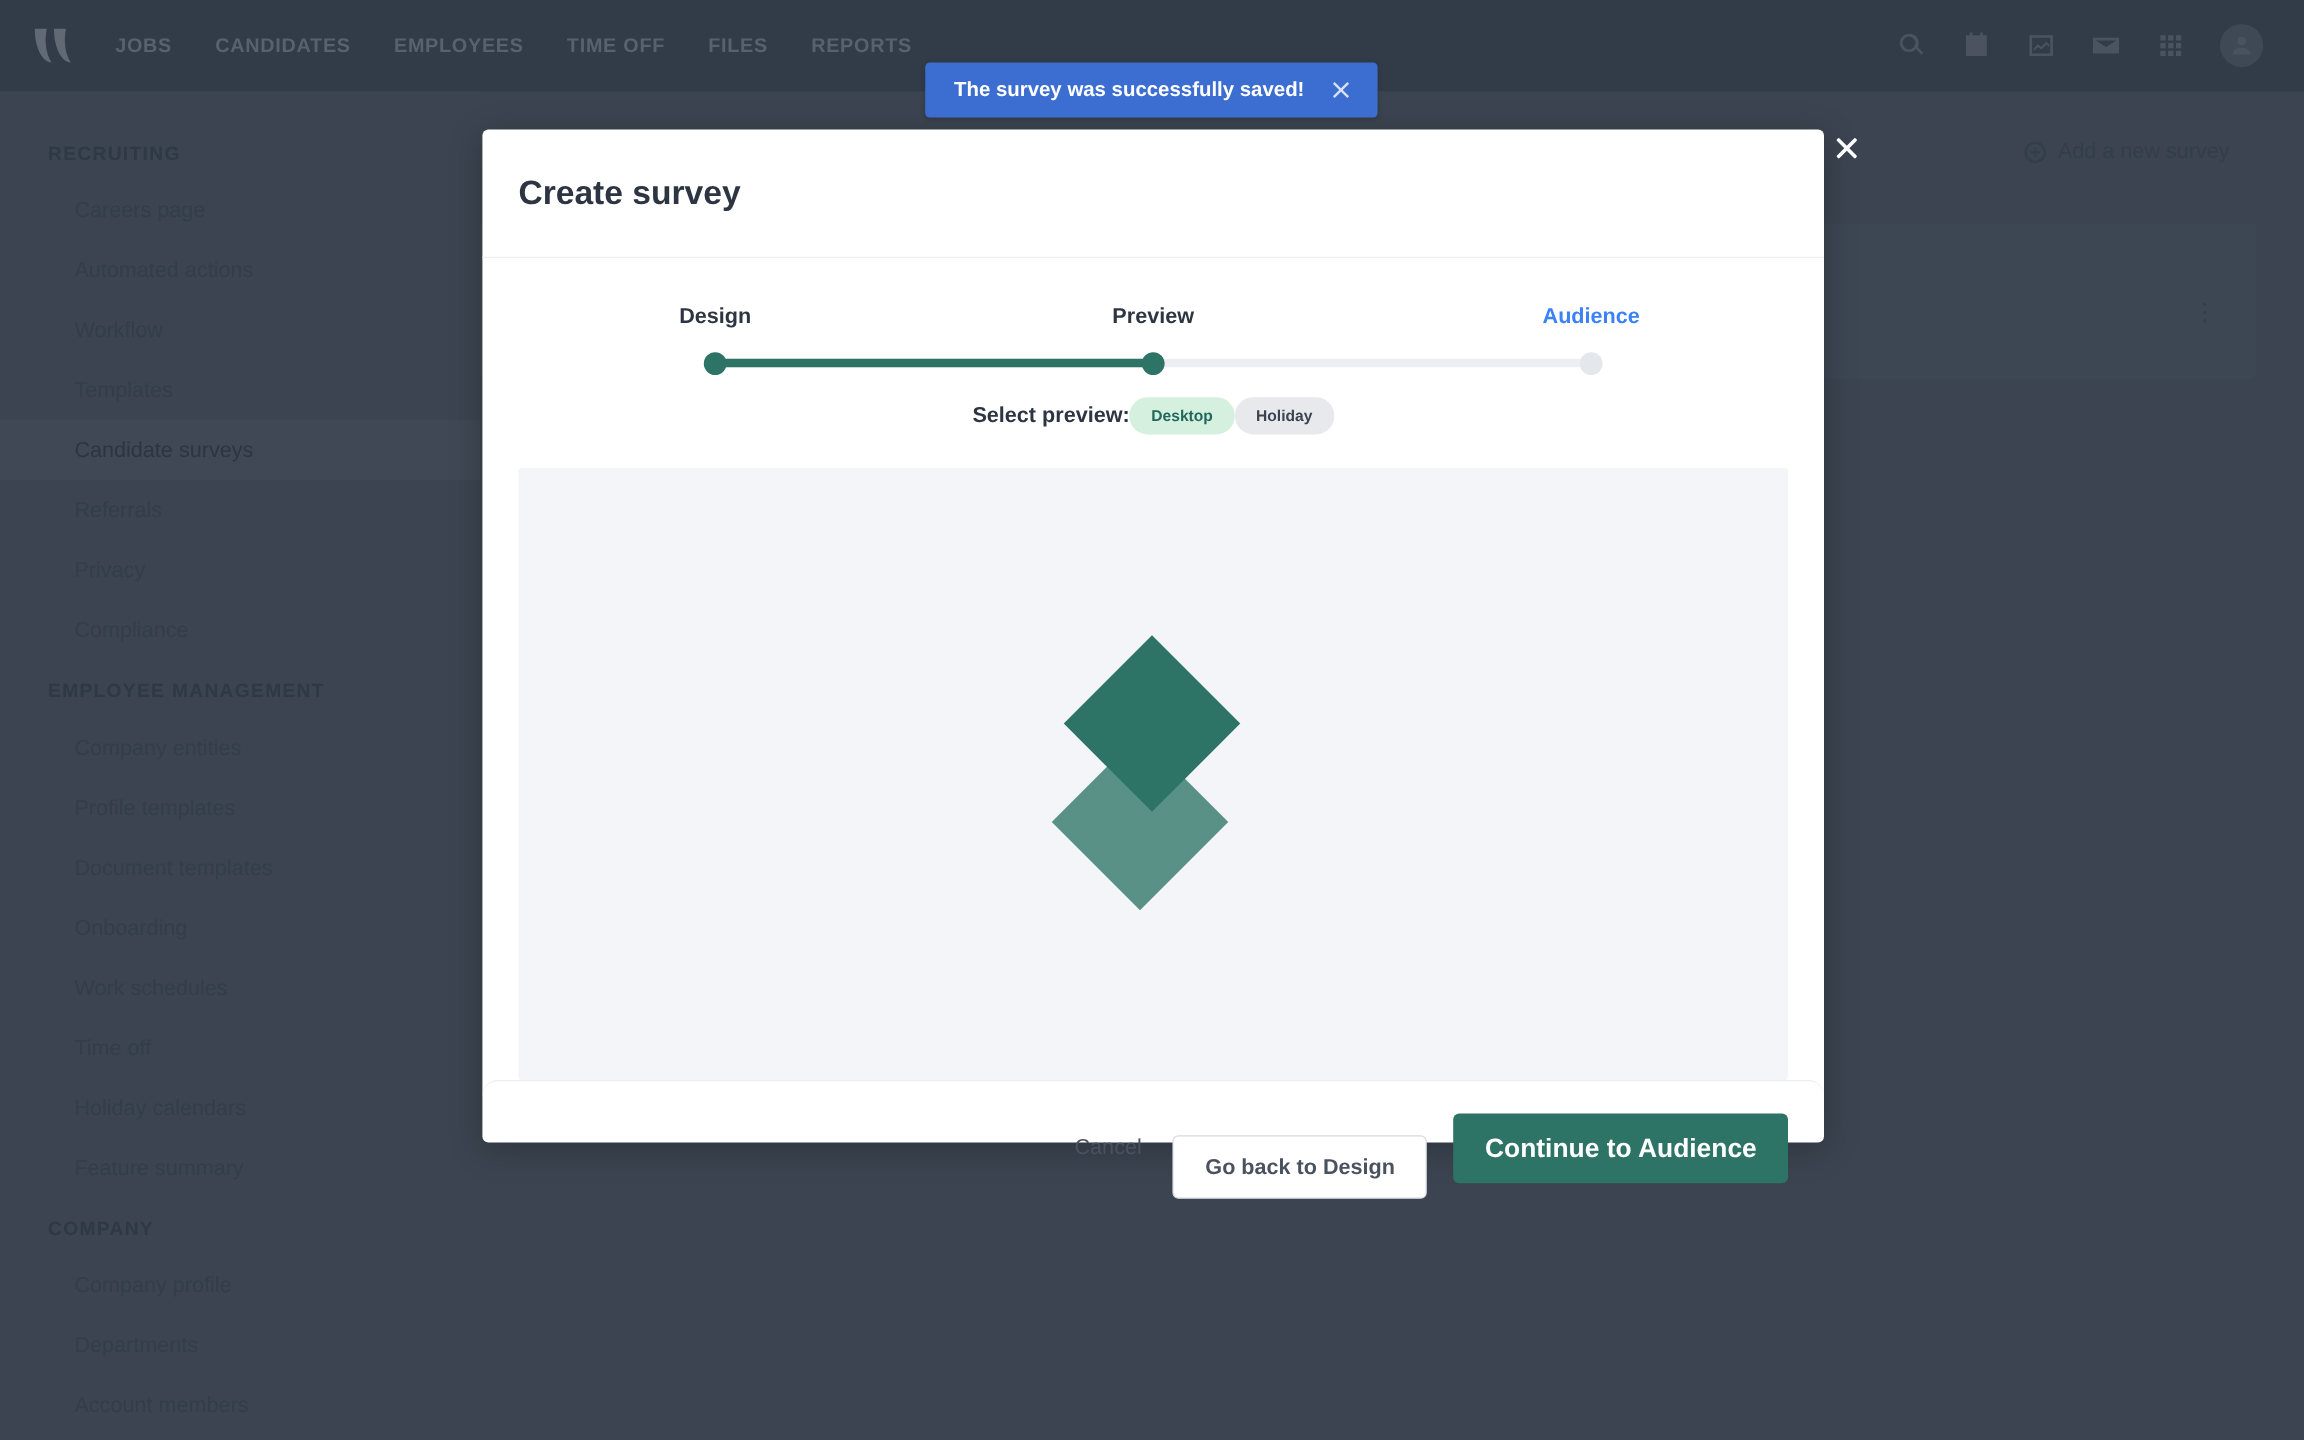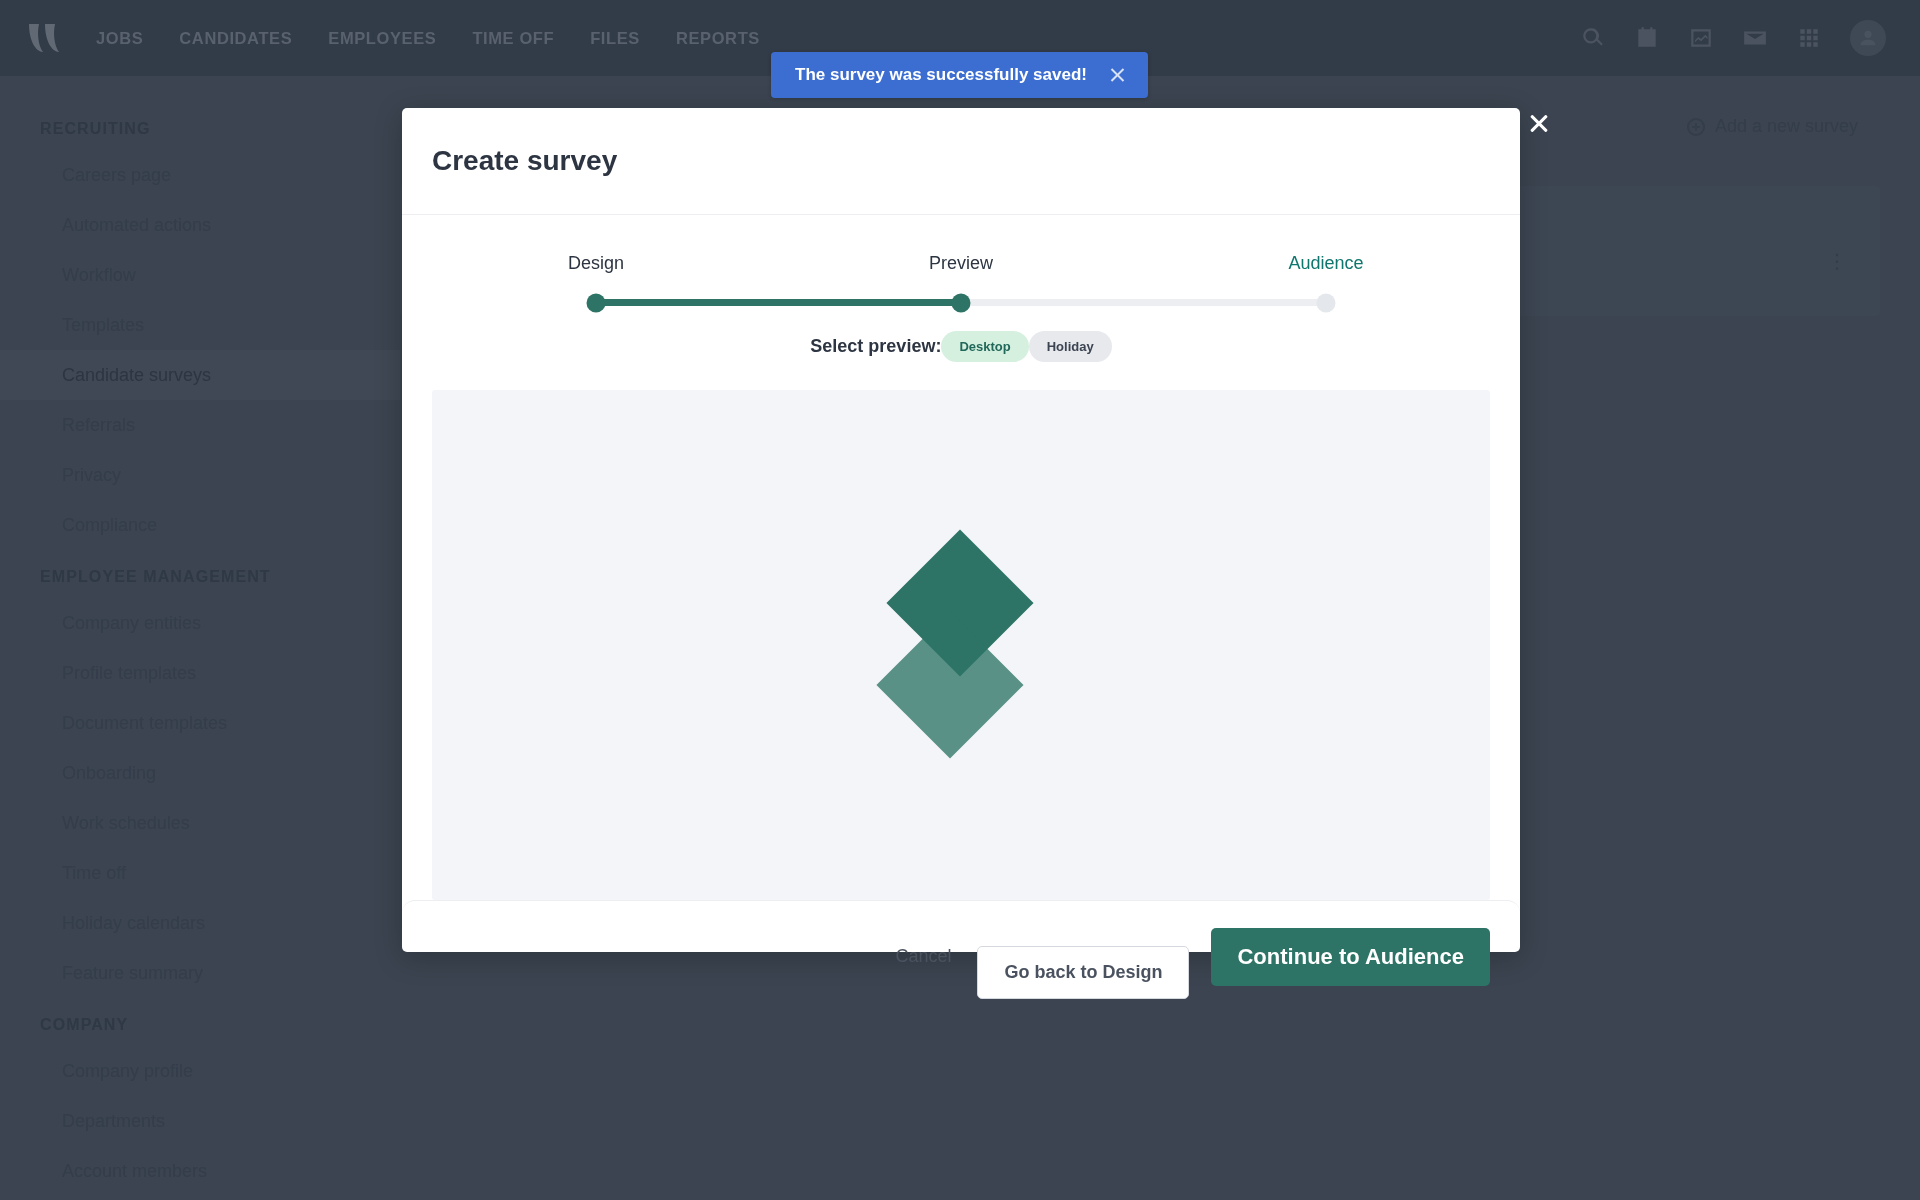--- a/index.html
+++ b/index.html
@@ -122,22 +122,22 @@
 
   .modal-body { flex: 1 1 auto; position: relative; padding: 0 30px; }
 
   
   .stepper { position: relative; margin: 38px auto 0; width: 730px; height: 70px; }
   .step-labels { position: relative; height: 24px; }
   .step-label {
     position: absolute; font-size: 18px; color: #2d3542;
     transform: translateX(-50%); white-space: nowrap;
   }
-  .step-label.done { font-weight: 400; }
-  .step-label.pending { font-weight: 400; color: #0f766e; }
+  .step-label.done { font-weight: 700; }
+  .step-label.pending { font-weight: 700; color: #3b82f6; }
   .track {
     position: absolute; left: 0; right: 0; top: 46px; height: 7px;
     background: #eceef1; border-radius: 4px;
   }
   .track-fill {
     position: absolute; left: 0; top: 0; height: 7px;
     background: #2d7466; border-radius: 4px;
   }
   .dot {
     position: absolute; top: 49px; width: 19px; height: 19px;

